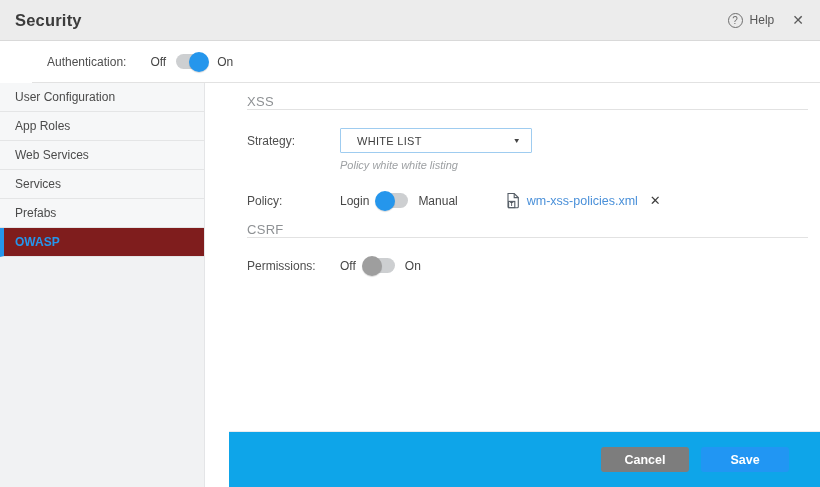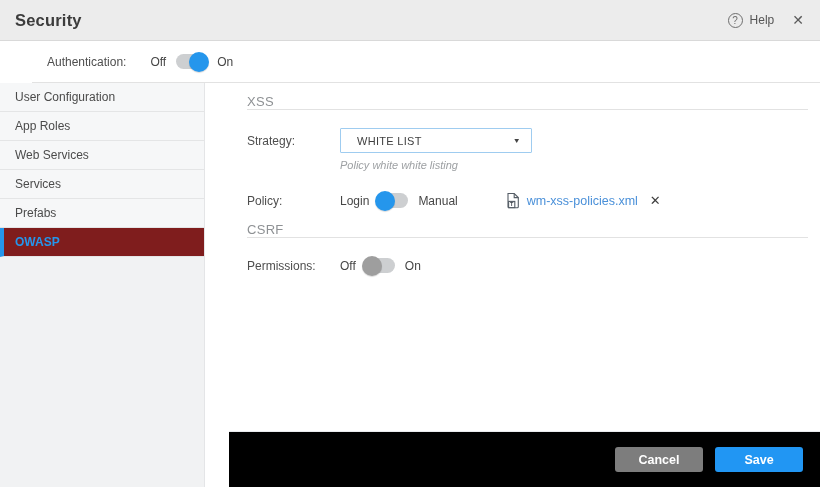--- a/index.html
+++ b/index.html
@@ -59,23 +59,23 @@
   .seg-txt { font-size:12px; color:#464646; }
   .file-chip { display:flex; align-items:center; margin-left:48px; }
   .file-link { font-size:12.5px; color:#4a90d9; margin-left:7px; cursor:default; }
   .file-x { font-size:13px; color:#3f3f3f; margin-left:12px; cursor:default; }
   .row-protection { margin-top:20px; }
 
   .gap8  { margin-left:8px; }
   .gap10 { margin-left:10px; }
 
   
-  .footer { position:absolute; left:0; right:0; bottom:0; height:56px; background:#000000;
+  .footer { position:absolute; left:0; right:0; bottom:0; height:56px; background:#0ea5e9;
             border-top:1px solid #e9ebee; display:flex; align-items:center;
-            justify-content:flex-end; padding-right:17px; }
+            justify-content:flex-end; padding-right:31px; }
   .btn { width:88px; height:25px; border:none; border-radius:3px; color:#fff;
          font-family:"Liberation Sans", sans-serif; font-size:12.5px; font-weight:700; cursor:default; }
   .btn-cancel { background:#7d7d7d; margin-right:12px; }
   .btn-save   { background:#2196f3; }
 </style>
 </head>
 <body>
 
 <div class="app">
 

